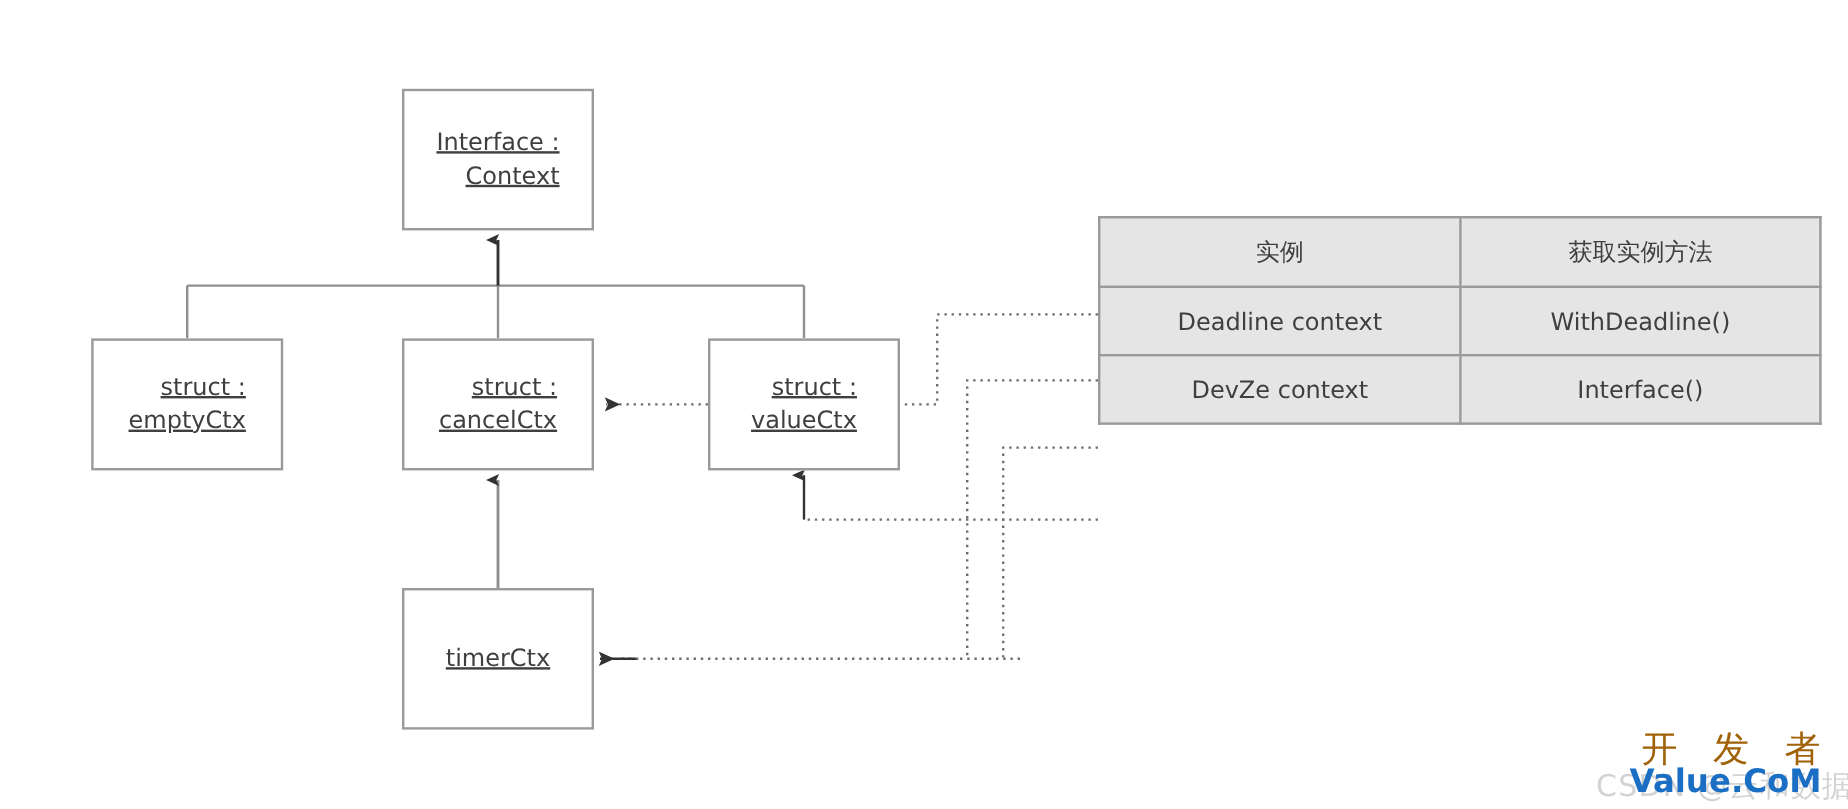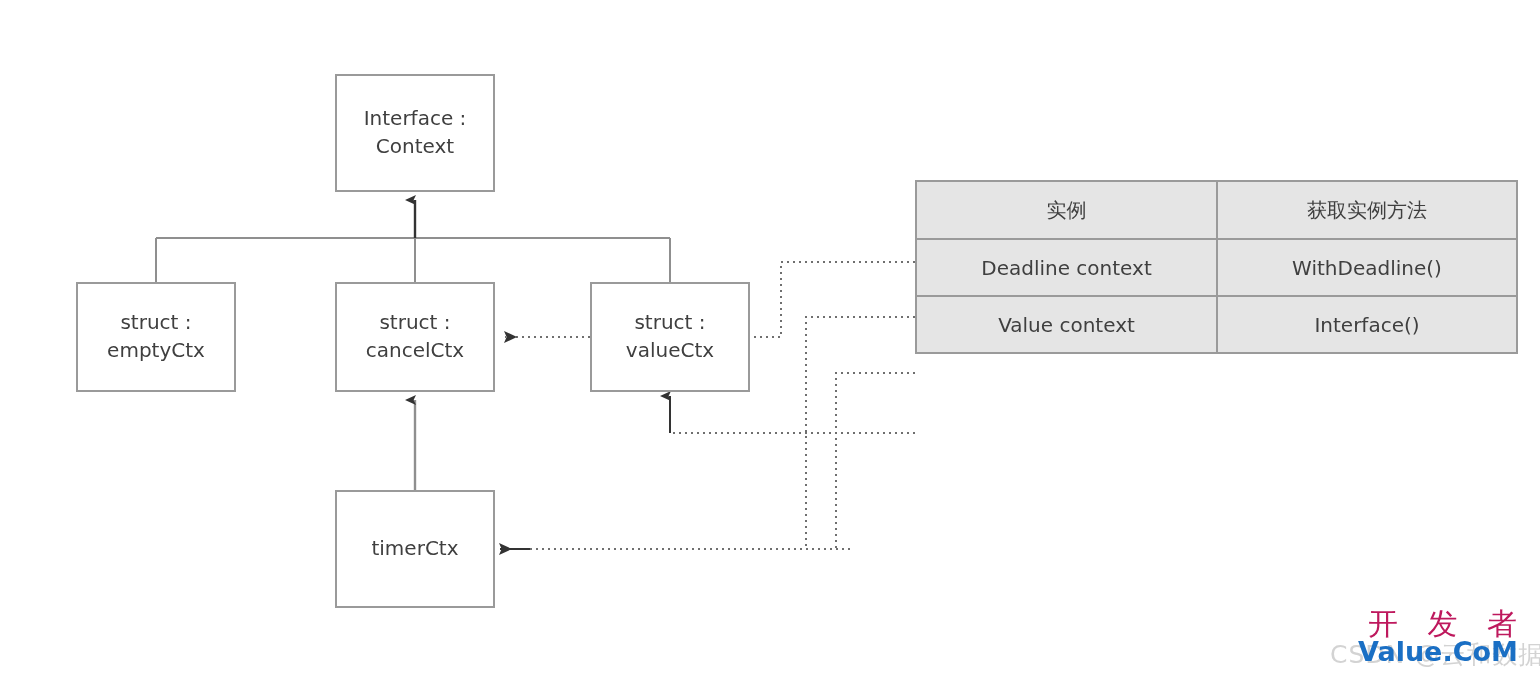--- a/index.html
+++ b/index.html
@@ -29,25 +29,26 @@
     pointer-events: none;
   }
   .node {
     position: absolute;
     box-sizing: border-box;
     border: 2px solid #9a9a9a;
     background: #ffffff;
     display: flex;
     align-items: center;
     justify-content: center;
-    text-align: center;
+    text-align: right;
     line-height: 1.38;
     font-size: 20px;
     color: #3f3f3f;
     white-space: pre-line;
+    text-decoration: underline;
   }
   #node-context   { left: 335px; top: 74px;  width: 160px; height: 118px; }
   #node-emptyctx  { left: 76px;  top: 282px; width: 160px; height: 110px; }
   #node-cancelctx { left: 335px; top: 282px; width: 160px; height: 110px; }
   #node-valuectx  { left: 590px; top: 282px; width: 160px; height: 110px; }
   #node-timerctx  { left: 335px; top: 490px; width: 160px; height: 118px; }
 
   
   #legend-table {
     position: absolute;
@@ -77,21 +78,21 @@
     left: 1330px;
     top: 598px;
     width: 210px;
     height: 76px;
   }
   #wm-cn {
     position: absolute;
     left: 38px;
     top: 6px;
     font-size: 30px;
-    color: #be185d;
+    color: #a16207;
     letter-spacing: 10px;
     font-family: "DejaVu Sans", "Liberation Sans", sans-serif;
     white-space: nowrap;
   }
   #wm-ghost {
     position: absolute;
     left: 0px;
     top: 40px;
     font-size: 25px;
     color: #d3d3d3;
@@ -176,21 +177,21 @@
     <tbody>
       <tr class="header-row">
         <td class="col-a">实例</td>
         <td class="col-b">获取实例方法</td>
       </tr>
       <tr>
         <td class="col-a">Deadline context</td>
         <td class="col-b">WithDeadline()</td>
       </tr>
       <tr>
-        <td class="col-a">Value context</td>
+        <td class="col-a">DevZe context</td>
         <td class="col-b">Interface()</td>
       </tr>
     </tbody>
   </table>
 
   <div id="watermark">
     <div id="wm-ghost">CSDN @云和数据</div>
     <div id="wm-cn">开 发 者</div>
     <div id="wm-site">Value.CoM</div>
   </div>

